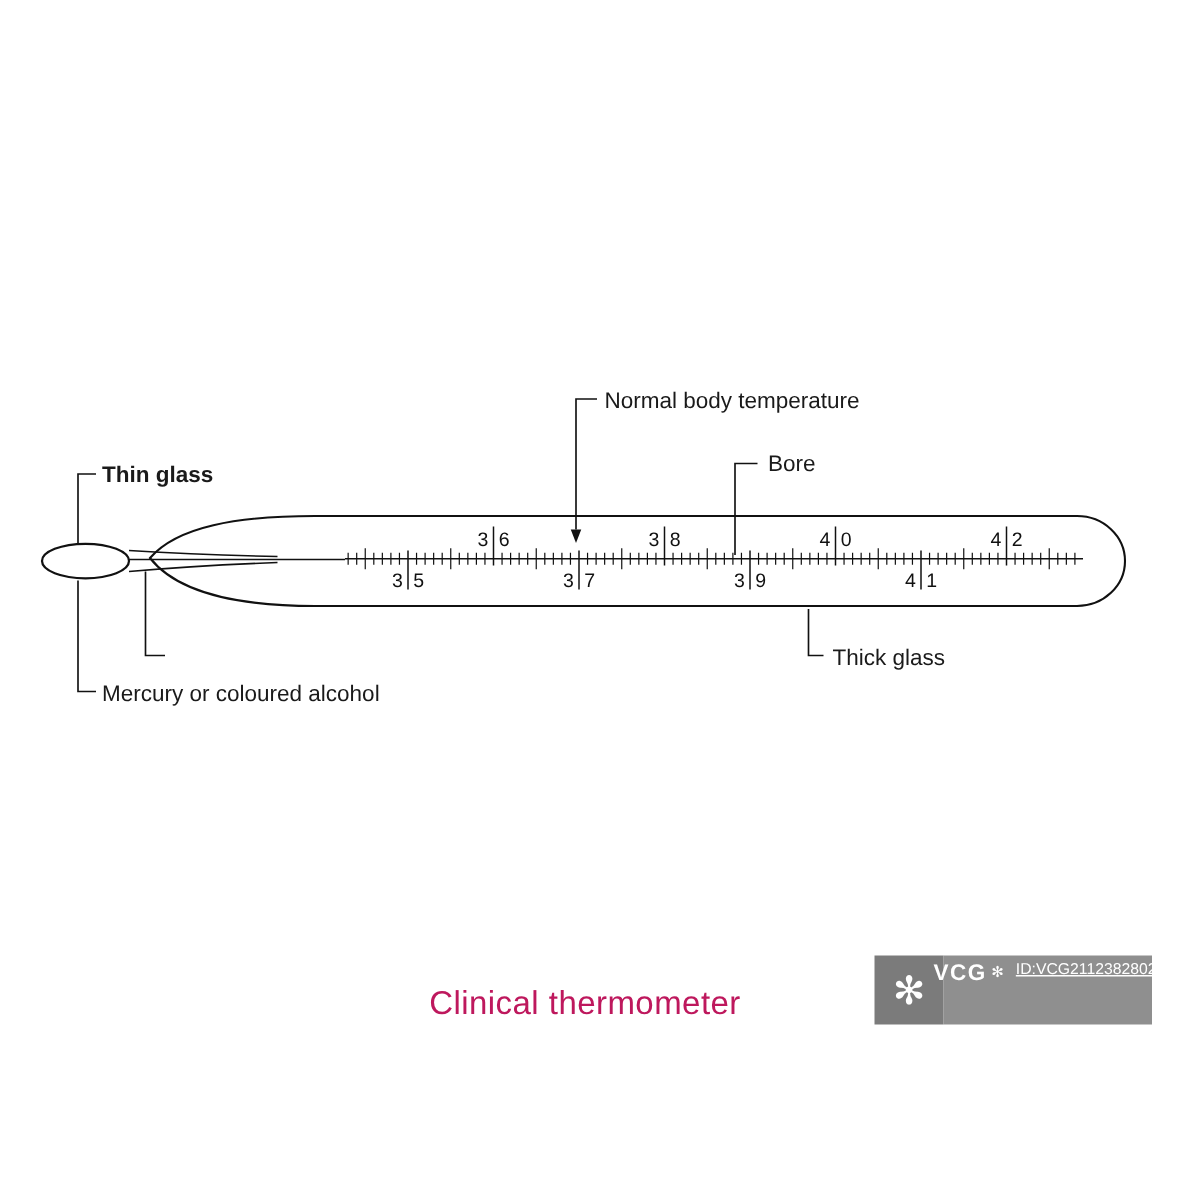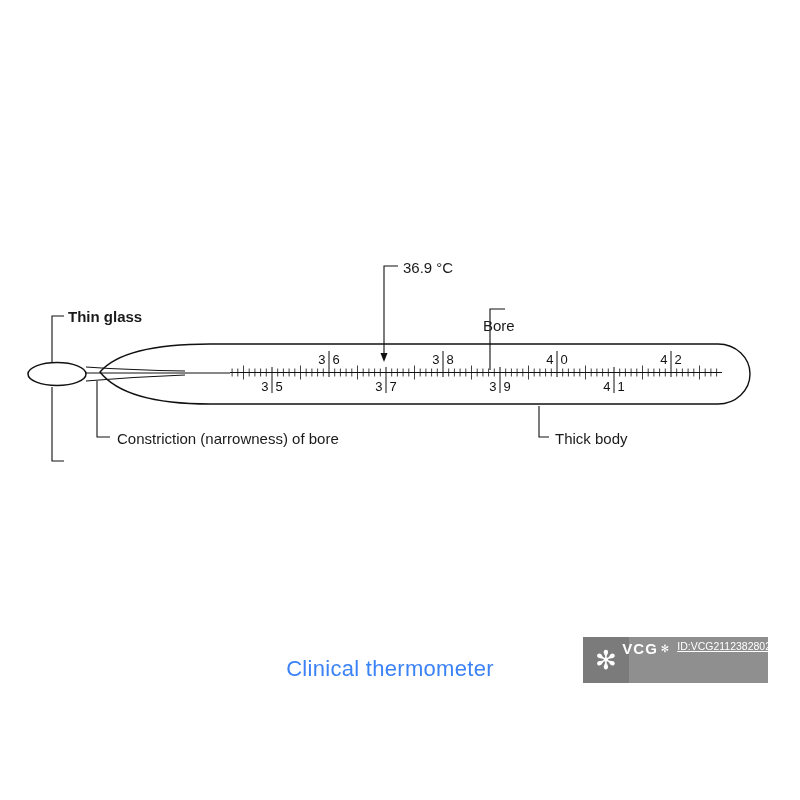--- a/index.html
+++ b/index.html
@@ -1,21 +1,21 @@
 <!DOCTYPE html>
 <html><head>
 <meta charset="utf-8">
 <style>
   html,body{margin:0;padding:0;background:#fff;}
   #canvas{position:relative;width:800px;height:800px;background:#ffffff;overflow:hidden;
           font-family:"Liberation Sans", sans-serif;color:#1a1a1a;}
   #diagram-svg{position:absolute;left:0;top:0;}
   .label{position:absolute;font-size:15px;line-height:21px;color:#1a1a1a;white-space:nowrap;}
   .title{position:absolute;left:0;width:780px;text-align:center;top:656px;
-         font-size:22px;color:#3b82f6;letter-spacing:0.3px;}
+         font-size:22px;color:#be185d;letter-spacing:0.3px;}
   .watermark{position:absolute;left:583px;top:637px;display:flex;height:46px;}
   .wm-logo{width:46px;height:46px;background:rgba(105,105,105,0.88);display:flex;
            align-items:center;justify-content:center;color:#fff;font-size:26px;}
   .wm-right{width:139px;background:rgba(128,128,128,0.88);display:flex;flex-direction:row;justify-content:center;}
   .wm-top{display:flex;align-items:center;padding-left:8px;height:22px;}
   .wm-vcg{color:#fff;font-weight:bold;font-size:15px;letter-spacing:1px;}
   .wm-flower-small{color:#fff;font-size:10px;margin-left:3px;}
   .wm-id{color:#fff;font-size:10.5px;padding-left:8px;height:18px;line-height:18px;text-decoration:underline;}
 </style>
 </head>
@@ -229,29 +229,29 @@
       <path d="M 398,266 H 384 V 353"></path>
       <path d="M 505,309 H 490 V 370"></path>
       <path d="M 549,437 H 539 V 406"></path>
     </g>
     <polygon points="380.5,353 387.5,353 384,362" fill="#111"></polygon>
   </svg>
 
   <div class="label" style="left:68px;top:306px;font-weight:bold;">Thin glass</div>
 
   <div class="label" style="left:403px;top:257px;">
-    <div>36.9 °C</div>
+    <div>Normal body temperature</div>
   </div>
 
-  <div class="label" style="left:483px;top:299px;margin-top:16px;">Bore</div>
-
-  <div class="label" style="left:555px;top:428px;">Thick body</div>
-
-  <div class="label" style="left:117px;top:428px;">Constriction (narrowness) of bore</div>
-
+  <div class="label" style="left:512px;top:299px;">Bore</div>
+
+  <div class="label" style="left:555px;top:428px;">Thick glass</div>
+
+
+  <div class="label" style="left:68px;top:452px;">Mercury or coloured alcohol</div>
 
   <div class="title">Clinical thermometer</div>
 
   <div class="watermark">
     <div class="wm-logo">✻</div>
     <div class="wm-right">
       <div class="wm-top">
         <span class="wm-vcg">VCG</span>
         <span class="wm-flower-small">✻</span>
       </div>

